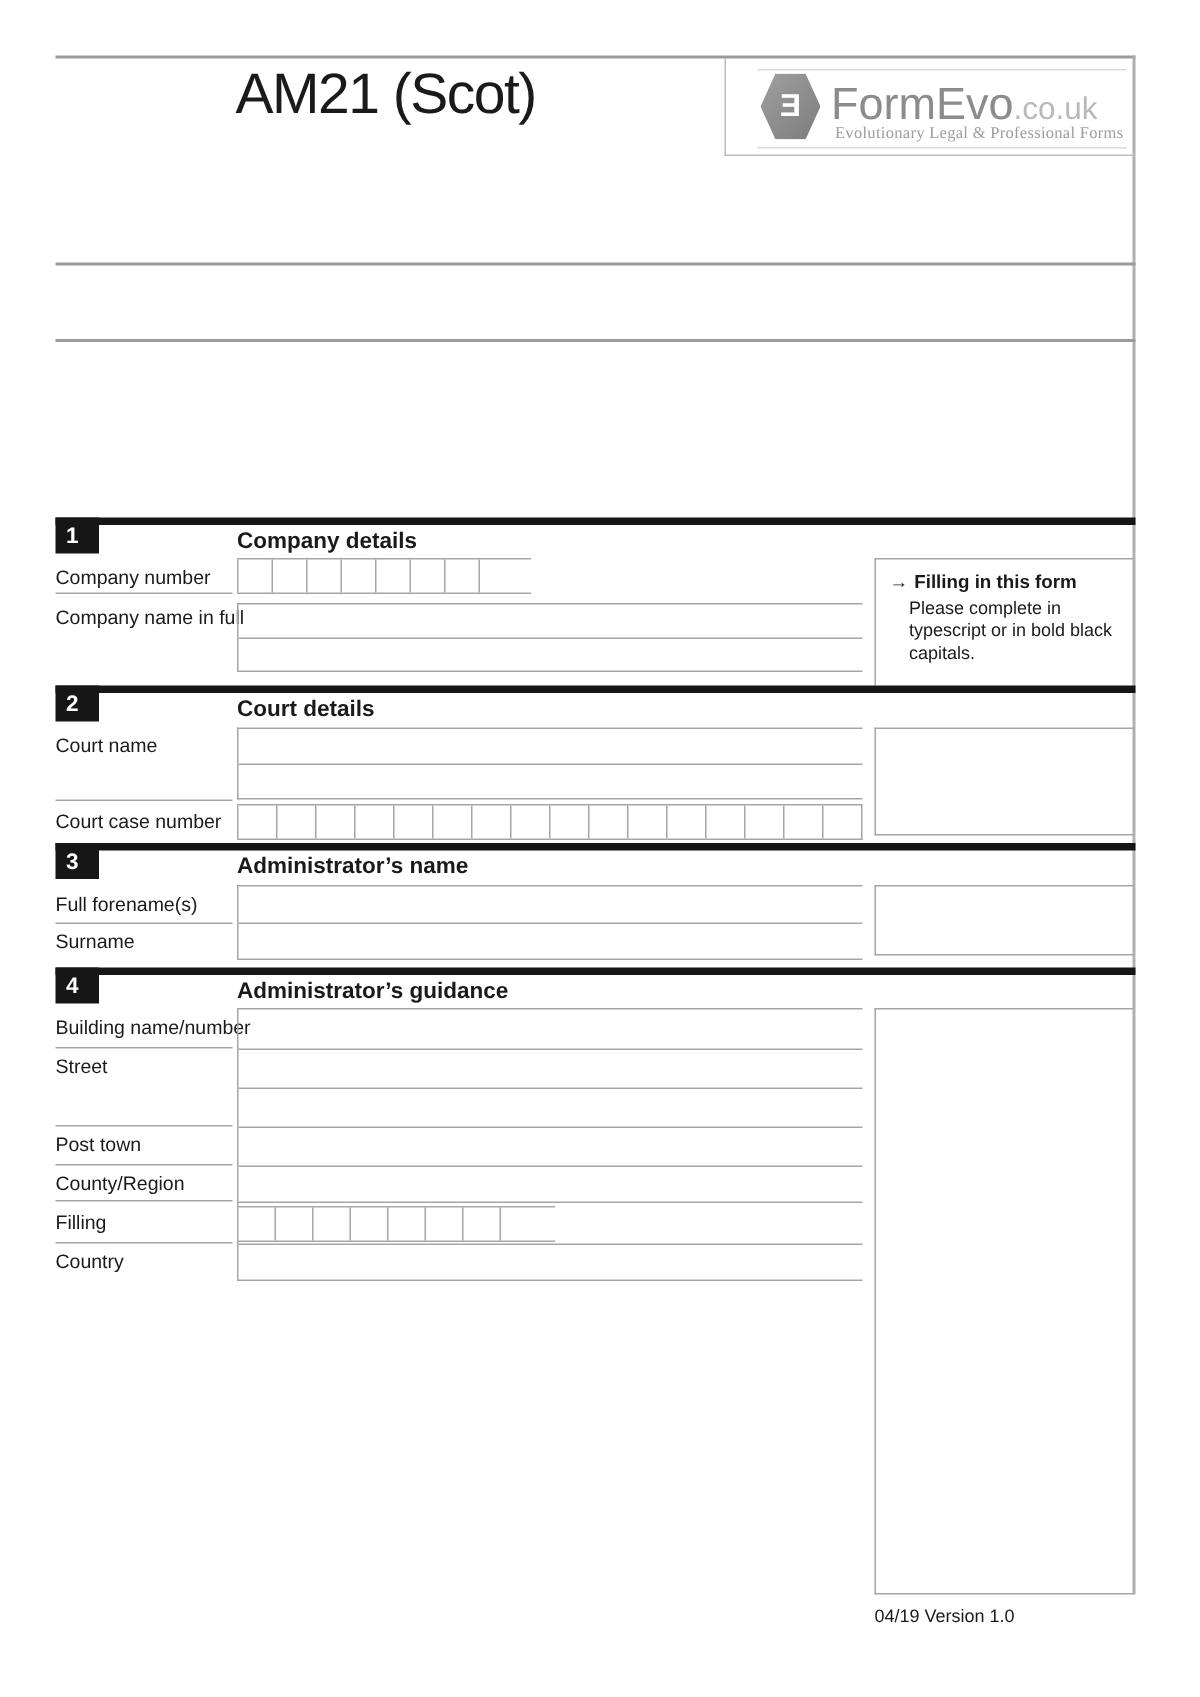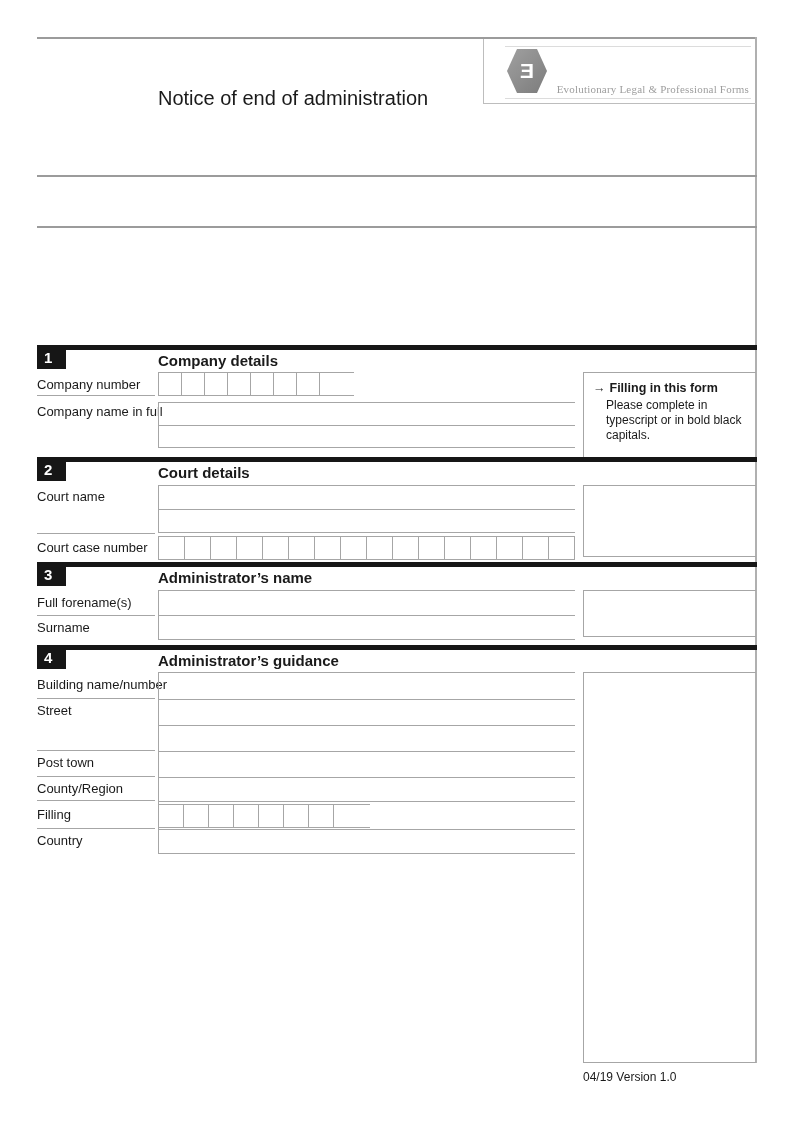--- a/index.html
+++ b/index.html
@@ -62,26 +62,29 @@
   .g-body{font-size:12px;line-height:15px;margin:0 8px 0 22px;}
   .version{position:absolute;left:583px;top:1070px;font-size:12px;}
 </style>
 </head>
 <body>
 
 <div class="page">
 
   <div class="rule rule-top"></div>
   <div class="right-border"></div>
-  <div class="subtitle">Notice of end of administration</div>
+  <div class="title">AM21 (Scot)</div>
 
   <div class="logo-box">
     <div class="logo-line ll-top"></div>
     <div class="logo-hex">
       <span class="hex-e">E</span>
+    </div>
+    <div class="logo-text">
+      <span class="logo-name">FormEvo</span><span class="logo-suffix">.co.uk</span>
     </div>
     <div class="logo-tagline">Evolutionary Legal &amp; Professional Forms</div>
     <div class="logo-line ll-bot"></div>
   </div>
 
   <div class="rule rule-2"></div>
   <div class="rule rule-3"></div>
 
   <div class="bar" style="top:345px"></div>
   <div class="badge" style="top:345px">1</div>

